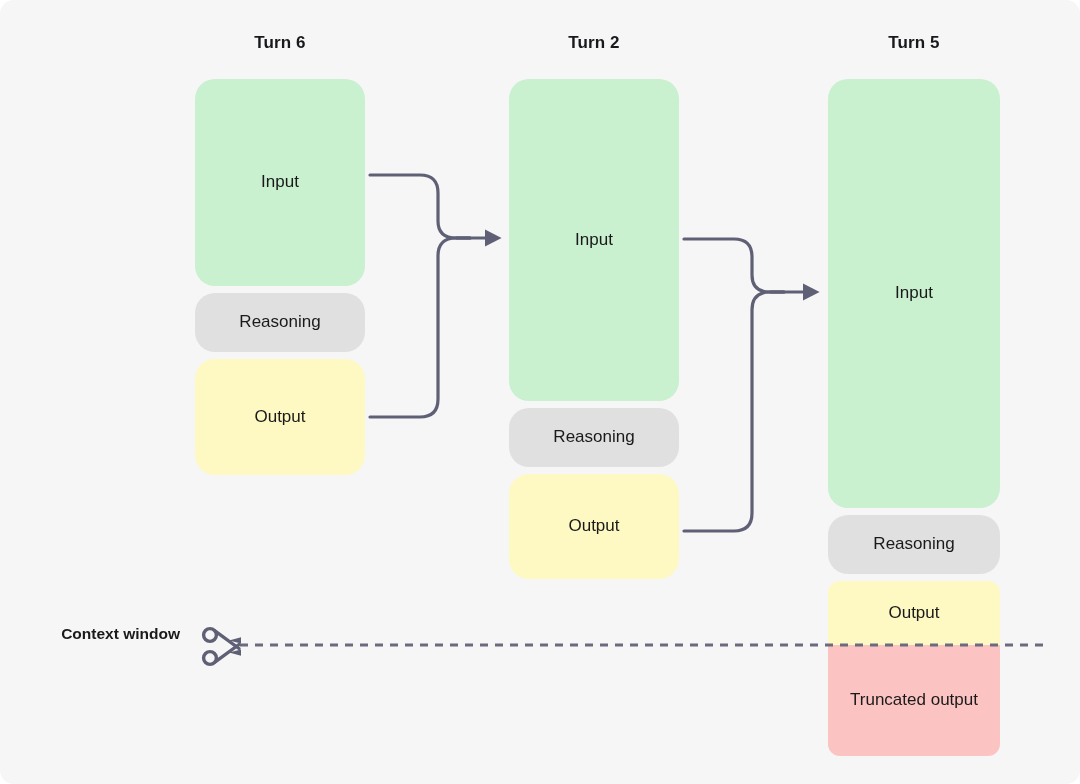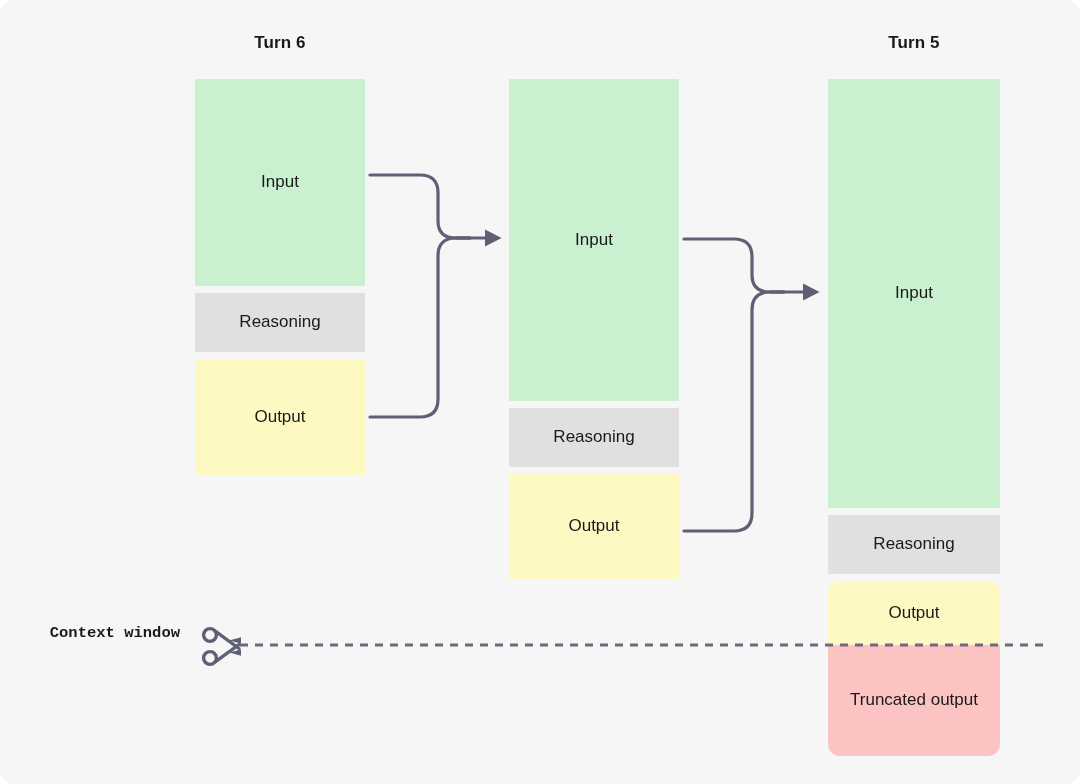--- a/index.html
+++ b/index.html
@@ -30,21 +30,21 @@
   }
   .block {
     position: absolute;
     display: flex;
     align-items: center;
     justify-content: center;
     font-size: 17px;
     color: #1a1a1a;
     text-align: center;
     line-height: 1.35;
-    border-radius: 1px;
+    border-radius: 20px;
     box-sizing: border-box;
   }
   .block.green  { background: #c9f0cf; }
   .block.gray   { background: #e0e0e0; text-align: center; }
   .block.blue   { background: #fef9c3; }
   .block.pink   { background: #fbc4c2; }
   .block.top-only    { border-radius: 12px 12px 0 0; }
   .block.bottom-only { border-radius: 0 0 12px 12px; }
 
   #connectors {
@@ -55,37 +55,37 @@
     height: 784px;
     pointer-events: none;
   }
 
   .ctx-label {
     position: absolute;
     text-align: right;
     font-size: 15.5px;
     color: #1a1a1a;
     line-height: 1.5;
-    font-family: Liberation Mono, monospace;
   }
   .ctx-label .ctx-title {
     font-weight: bold;
     display: block;
   }
   .ctx-label .ctx-sub {
     display: block;
     font-weight: normal;
   }
 </style>
 </head>
 <body>
 
 <div id="canvas">
 
   <div class="turn-header" style="left:195px; top:33px; width:170px;">Turn 6</div>
+  <div class="turn-header" style="left:509px; top:33px; width:170px;">Turn 2</div>
   <div class="turn-header" style="left:828px; top:33px; width:172px;">Turn 5</div>
 
   <div class="block green" style="left:195px; top:79px; width:170px; height:207px;">Input</div>
   <div class="block gray" style="left:195px; top:293px; width:170px; height:59px;">Reasoning</div>
   <div class="block blue" style="left:195px; top:359px; width:170px; height:116px;">Output</div>
 
   <div class="block green" style="left:509px; top:79px; width:170px; height:322px;">Input</div>
   <div class="block gray" style="left:509px; top:408px; width:170px; height:59px;">Reasoning</div>
   <div class="block blue" style="left:509px; top:474px; width:170px; height:105px;">Output</div>
 

